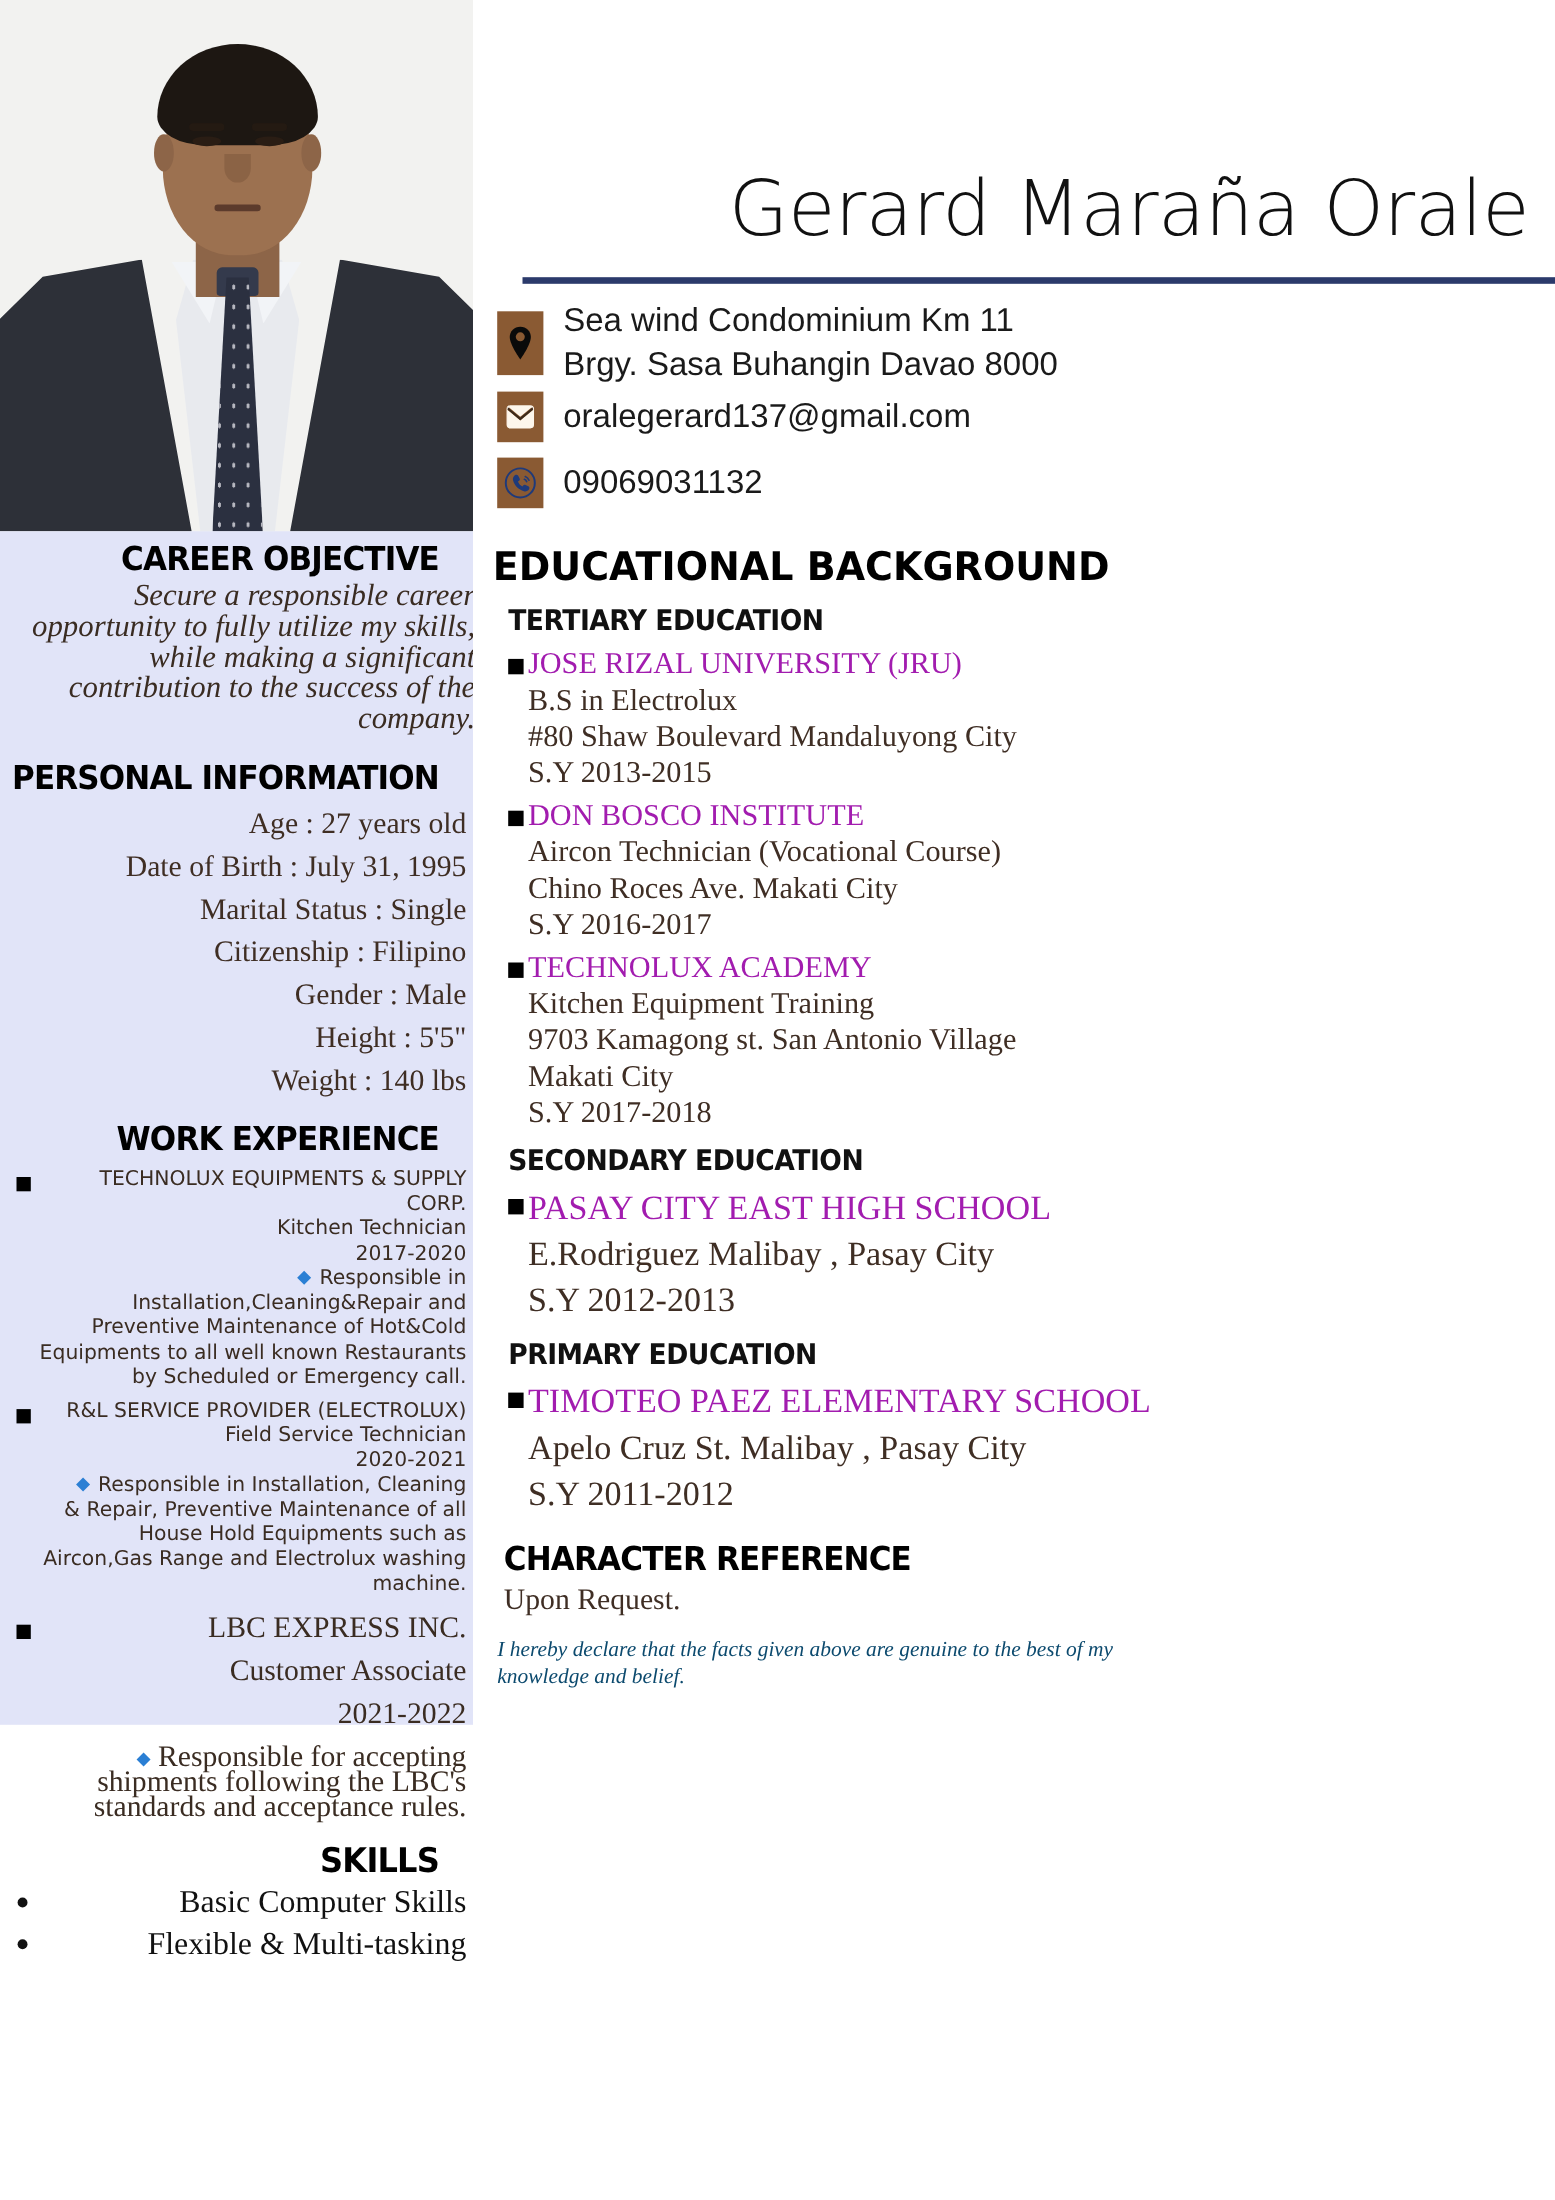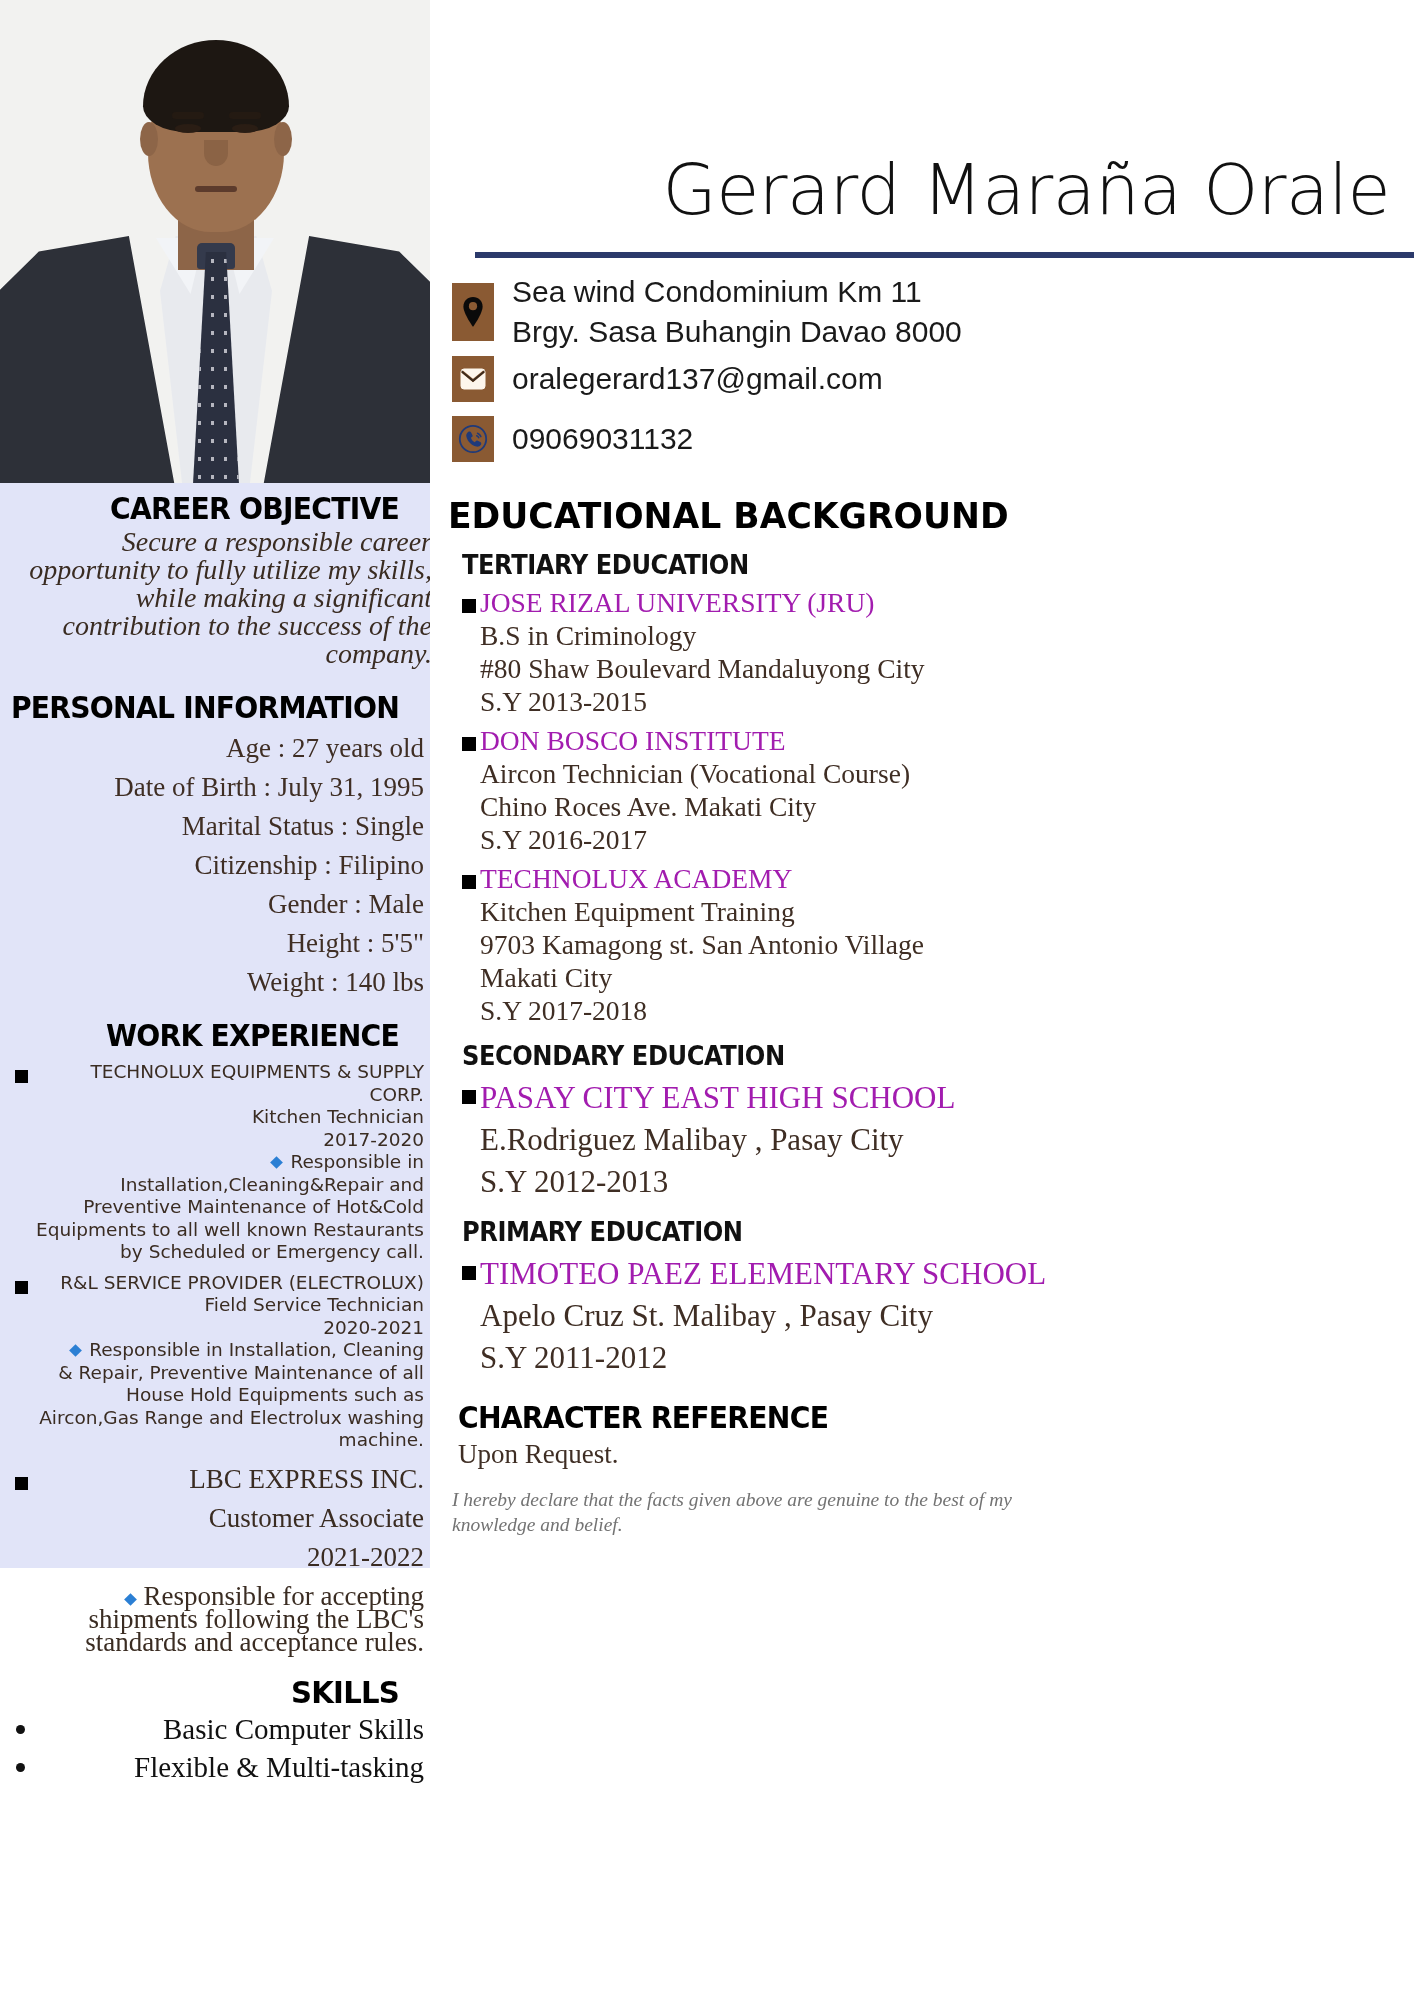--- a/index.html
+++ b/index.html
@@ -196,21 +196,21 @@
     font-family: "Liberation Serif", serif;
     font-size: 27px; line-height: 34px; color: #3f2e24;
     margin-top: 2px;
   }
   #declaration {
     position: absolute; left: 22px; top: 1487px; width: 600px;
     font-family: "Liberation Serif", serif;
     font-style: italic;
     font-size: 19.5px;
     line-height: 25px;
-    color: #737373;
+    color: #0c4a6e;
   }
 
   
   .ph-bg { position:absolute; inset:0; background:#f2f2f0; }
   .ph-suit {
     position:absolute; left:-46px; top:236px; width:530px; height:260px;
     background:#2d3038;
     clip-path: polygon(0% 38%, 16% 6%, 33% 0%, 42% 100%, 58% 100%, 67% 0%, 84% 6%, 100% 38%, 100% 100%, 0% 100%);
   }
   .ph-shirt {
@@ -392,21 +392,21 @@
       </div>
     </div>
 
     <div id="edu">
       <div class="h-big">EDUCATIONAL BACKGROUND</div>
       <div id="edu-groups">
           <div class="h-sub edu-sub-head">TERTIARY EDUCATION</div>
           <div class="edu-item">
             <span class="sq"></span>
             <div class="edu-line first">JOSE RIZAL UNIVERSITY (JRU)</div>
-            <div class="edu-line">B.S in Criminology</div>
+            <div class="edu-line">B.S in Electrolux</div>
             <div class="edu-line">#80 Shaw Boulevard Mandaluyong City</div>
             <div class="edu-line">S.Y 2013-2015</div>
           </div>
           <div class="edu-item">
             <span class="sq"></span>
             <div class="edu-line first">DON BOSCO INSTITUTE</div>
             <div class="edu-line">Aircon Technician (Vocational Course)</div>
             <div class="edu-line">Chino Roces Ave. Makati City</div>
             <div class="edu-line">S.Y 2016-2017</div>
           </div>

